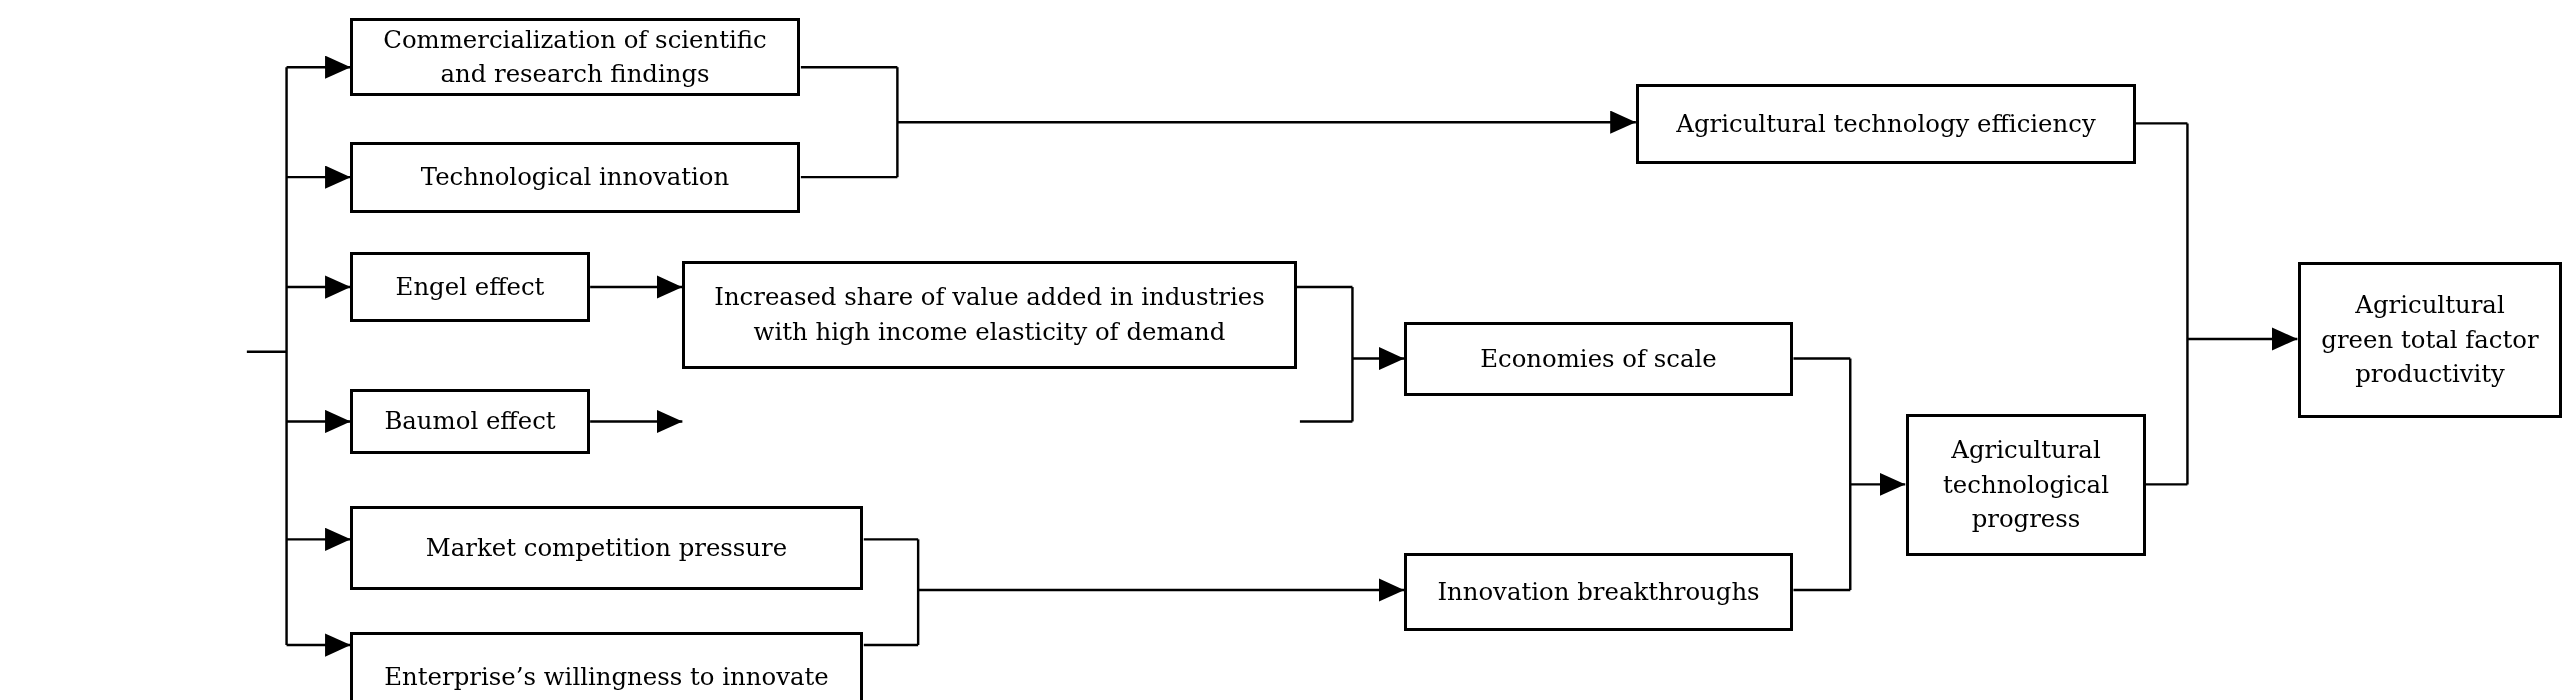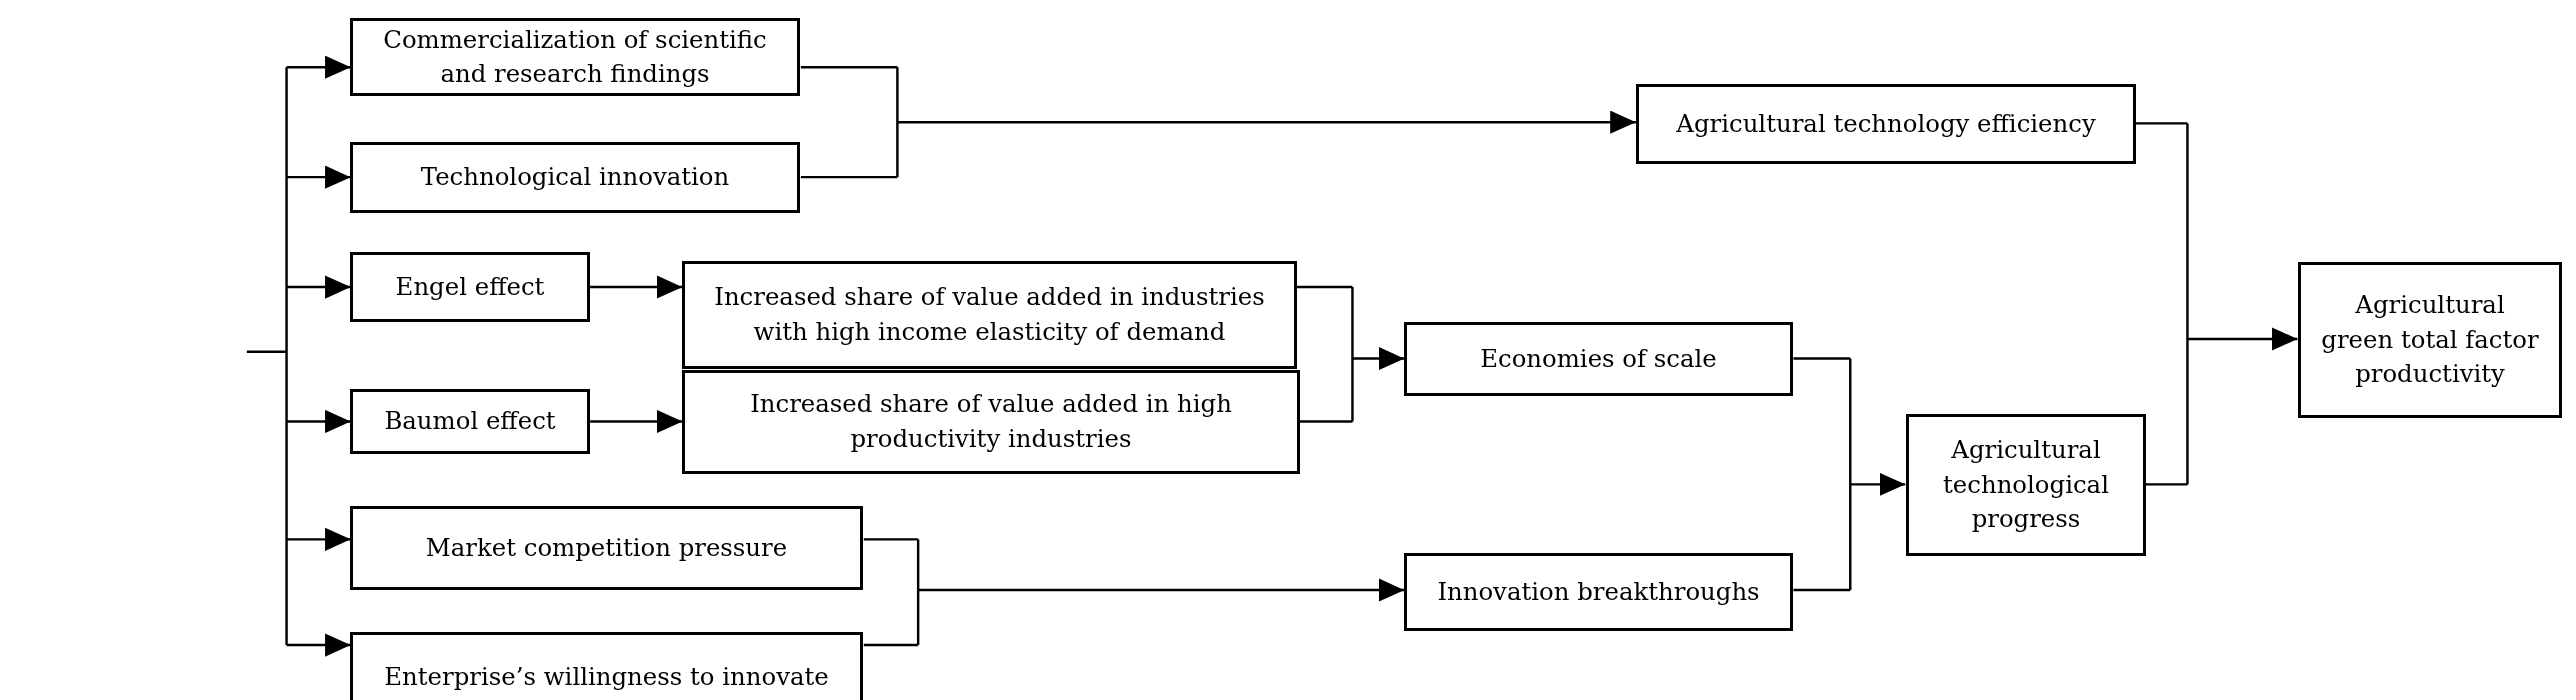--- a/index.html
+++ b/index.html
@@ -130,24 +130,20 @@
   <div class="node" id="n-engel">
     <span class="label">Engel effect</span>
   </div>
   <div class="node" id="n-share-elasticity">
     <span class="label">Increased share of value added in industries
 with high income elasticity of demand</span>
   </div>
   <div class="node" id="n-baumol">
     <span class="label">Baumol effect</span>
   </div>
-  <div class="node" id="n-share-productivity">
-    <span class="label">Increased share of value added in high
-productivity industries</span>
-  </div>
   <div class="node" id="n-market-pressure">
     <span class="label">Market competition pressure</span>
   </div>
   <div class="node" id="n-enterprise">
     <span class="label">Enterprise’s willingness to innovate</span>
   </div>
   <div class="node" id="n-ate">
     <span class="label">Agricultural technology efficiency</span>
   </div>
   <div class="node" id="n-scale">

